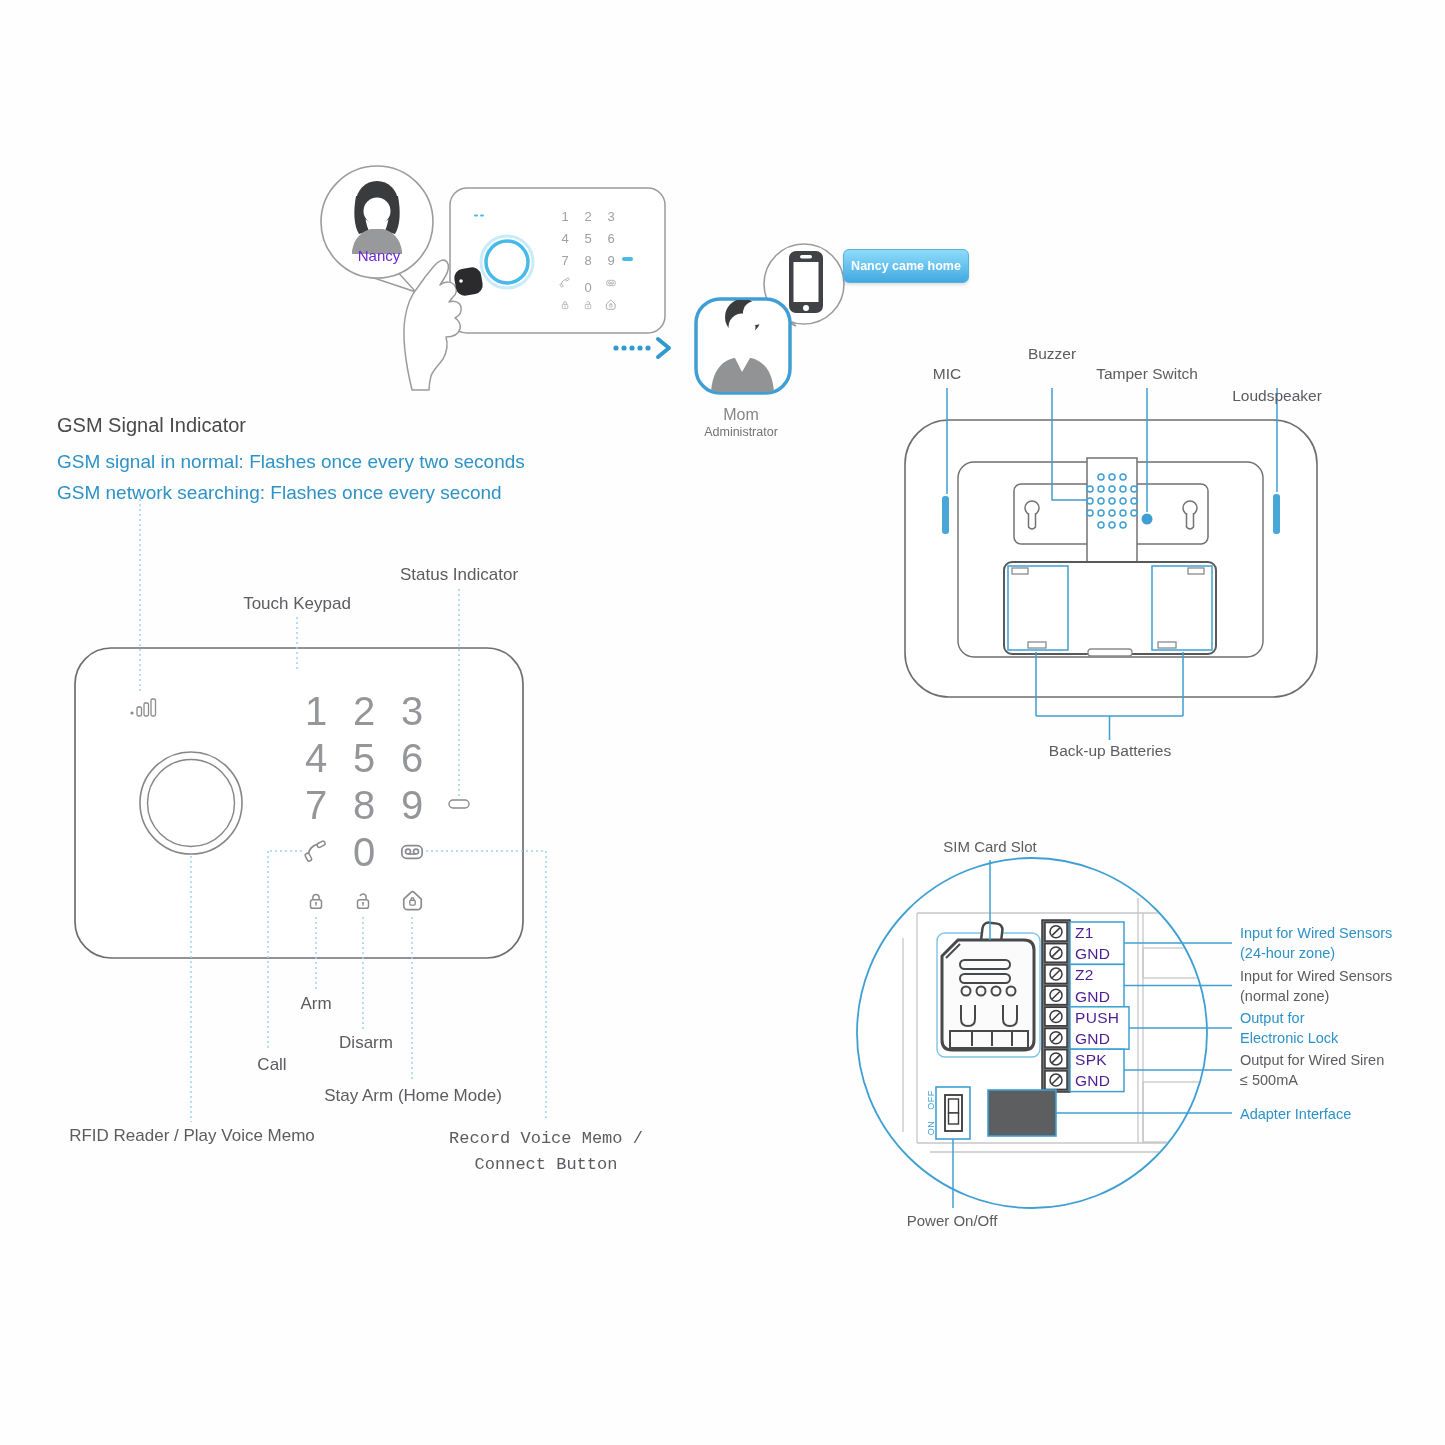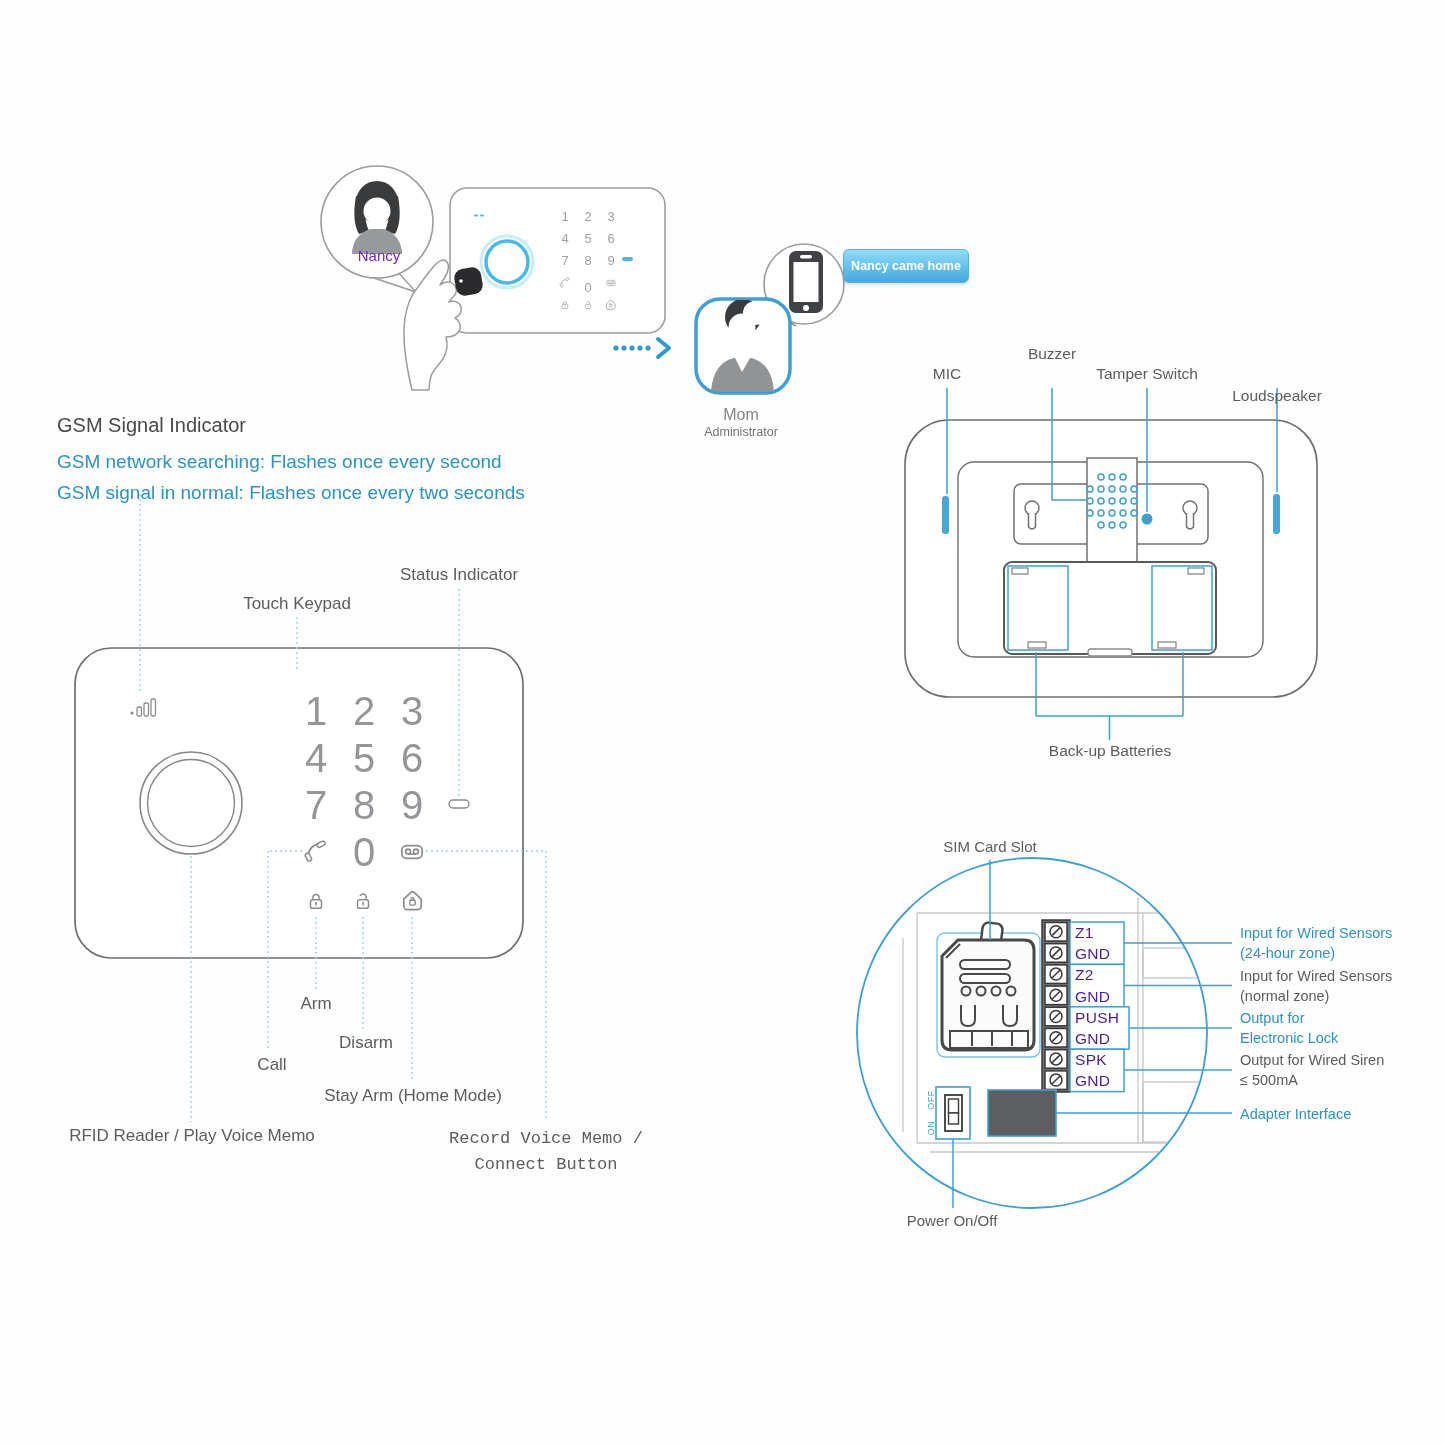--- a/index.html
+++ b/index.html
@@ -361,22 +361,22 @@
       <path d="M1129 1028 H1232"></path>
       <path d="M1124 1070 H1232"></path>
       <path d="M1056 1113 H1232"></path>
       <path d="M953 1139 V1208"></path>
     </g>
   </g>
 </svg>
 
 <div class="gsmblock">
   <p class="t">GSM Signal Indicator</p>
+  <p class="l">GSM signal in normal: Flashes once every two seconds</p>
   <p class="l">GSM network searching: Flashes once every second</p>
-  <p class="l">GSM signal in normal: Flashes once every two seconds</p>
 </div>
 
 <div class="nm" style="left:379px;top:247px;font-size:15px;color:#6d28d9;">Nancy</div>
 <div class="sms">
       <span>Nancy came home</span>
     </div>
 <div class="nm" style="left:741px;top:406px;font-size:16px;color:#85868a;">Mom</div>
 <div class="nm blue" style="left:741px;top:425px;font-size:12.5px;">Administrator</div>
 
 <div class="lbl" style="left:459px;top:565px;">Status Indicator</div>

